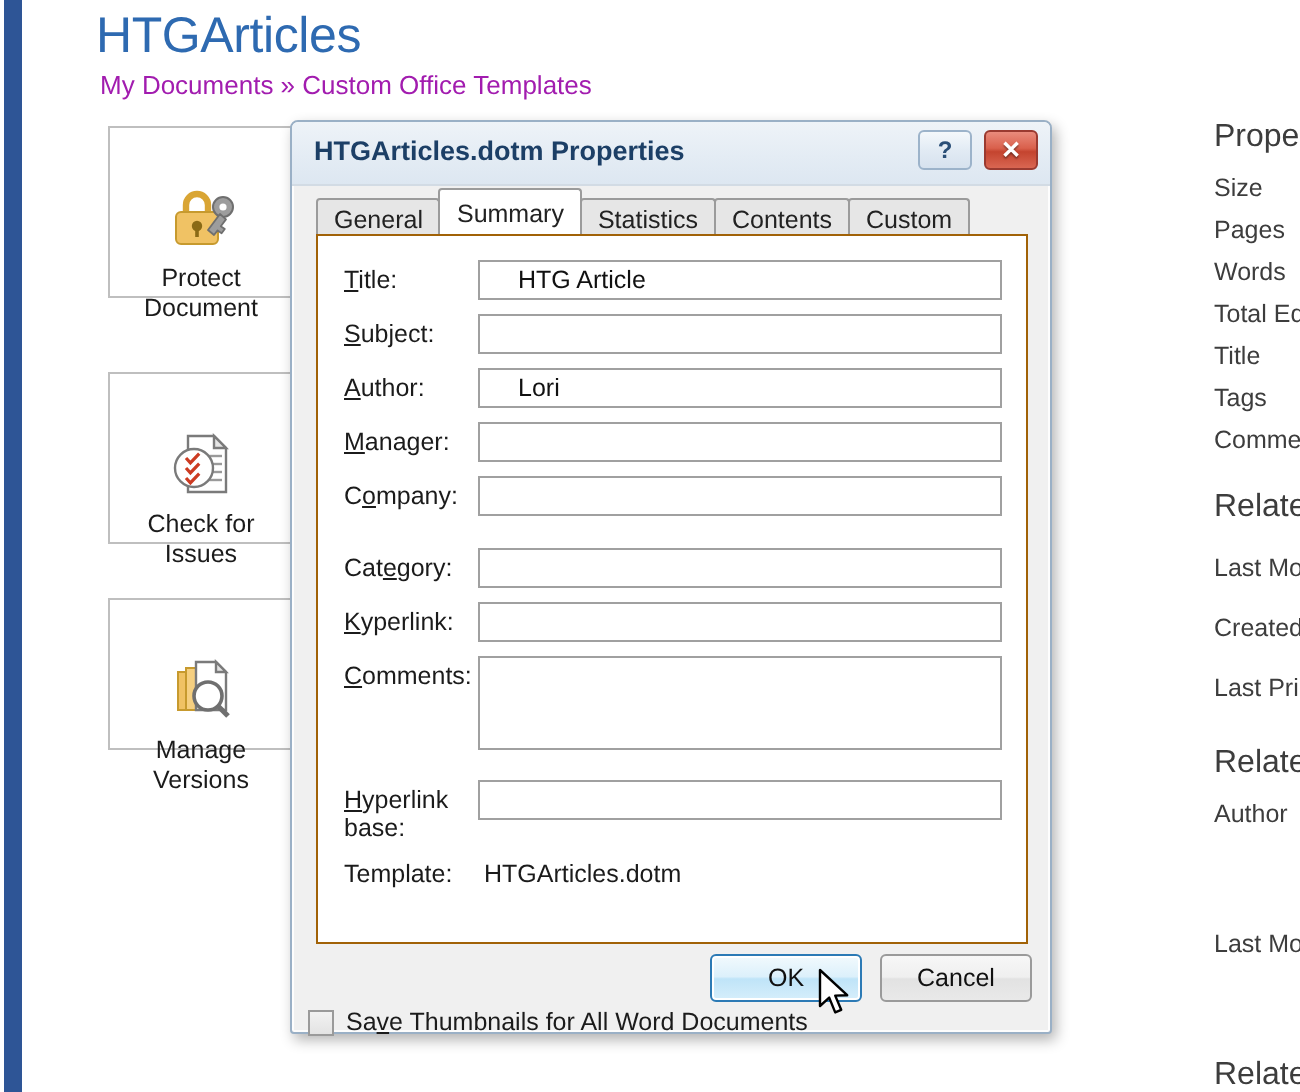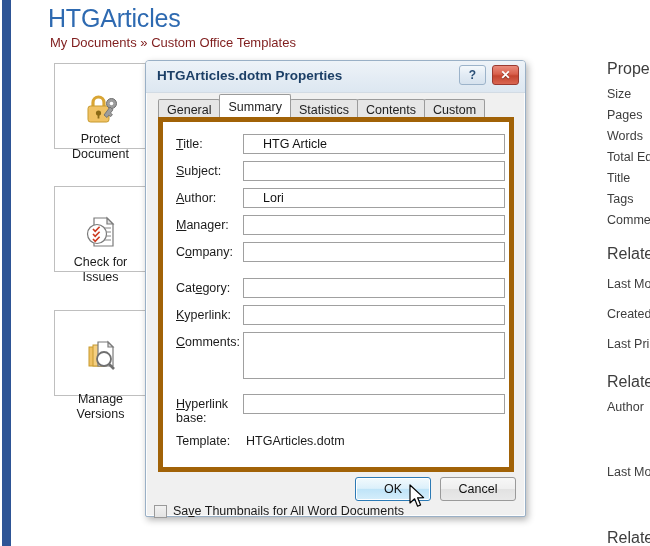--- a/index.html
+++ b/index.html
@@ -39,21 +39,21 @@
     font-size: 25px;
     color: #2e6ab1;
     letter-spacing: -0.2px;
     white-space: nowrap;
   }
   .breadcrumb {
     position: absolute;
     left: 50px;
     top: 35px;
     font-size: 13px;
-    color: #7f1d1d;
+    color: #a21caf;
     white-space: nowrap;
   }
   
   .cmd-btn {
     position: absolute;
     left: 54px;
     width: 93px;
     border: 1px solid #bfbfbf;
     background: #ffffff;
     box-sizing: border-box;
@@ -71,21 +71,21 @@
   }
   .cmd-btn .cmd-label {
     font-size: 12.5px;
     color: #1b1b1b;
     text-align: center;
     line-height: 15px;
     white-space: pre-line;
   }
   #btn-protect { top: 63px; height: 86px; }
   #btn-check   { top: 186px; height: 86px; }
-  #btn-manage  { top: 310px; height: 86px; gap: 13px; }
+  #btn-manage  { top: 299px; height: 76px; }
 
   
   .right-panel {
     position: absolute;
     left: 607px;
     top: 60px;
     width: 60px;
     height: 486px;
     overflow: hidden;
   }
@@ -192,21 +192,21 @@
     z-index: 4;
   }
   
   .tab-panel {
     position: absolute;
     left: 12px;
     top: 56px;
     width: 356px;
     height: 355px;
     background: #ffffff;
-    border: 5px solid #a16207;
+    border: 1px solid #a16207;
     box-sizing: border-box;
   }
   .field-row {
     position: absolute;
     left: 0;
     width: 100%;
     height: 22px;
   }
   .field-label {
     position: absolute;

